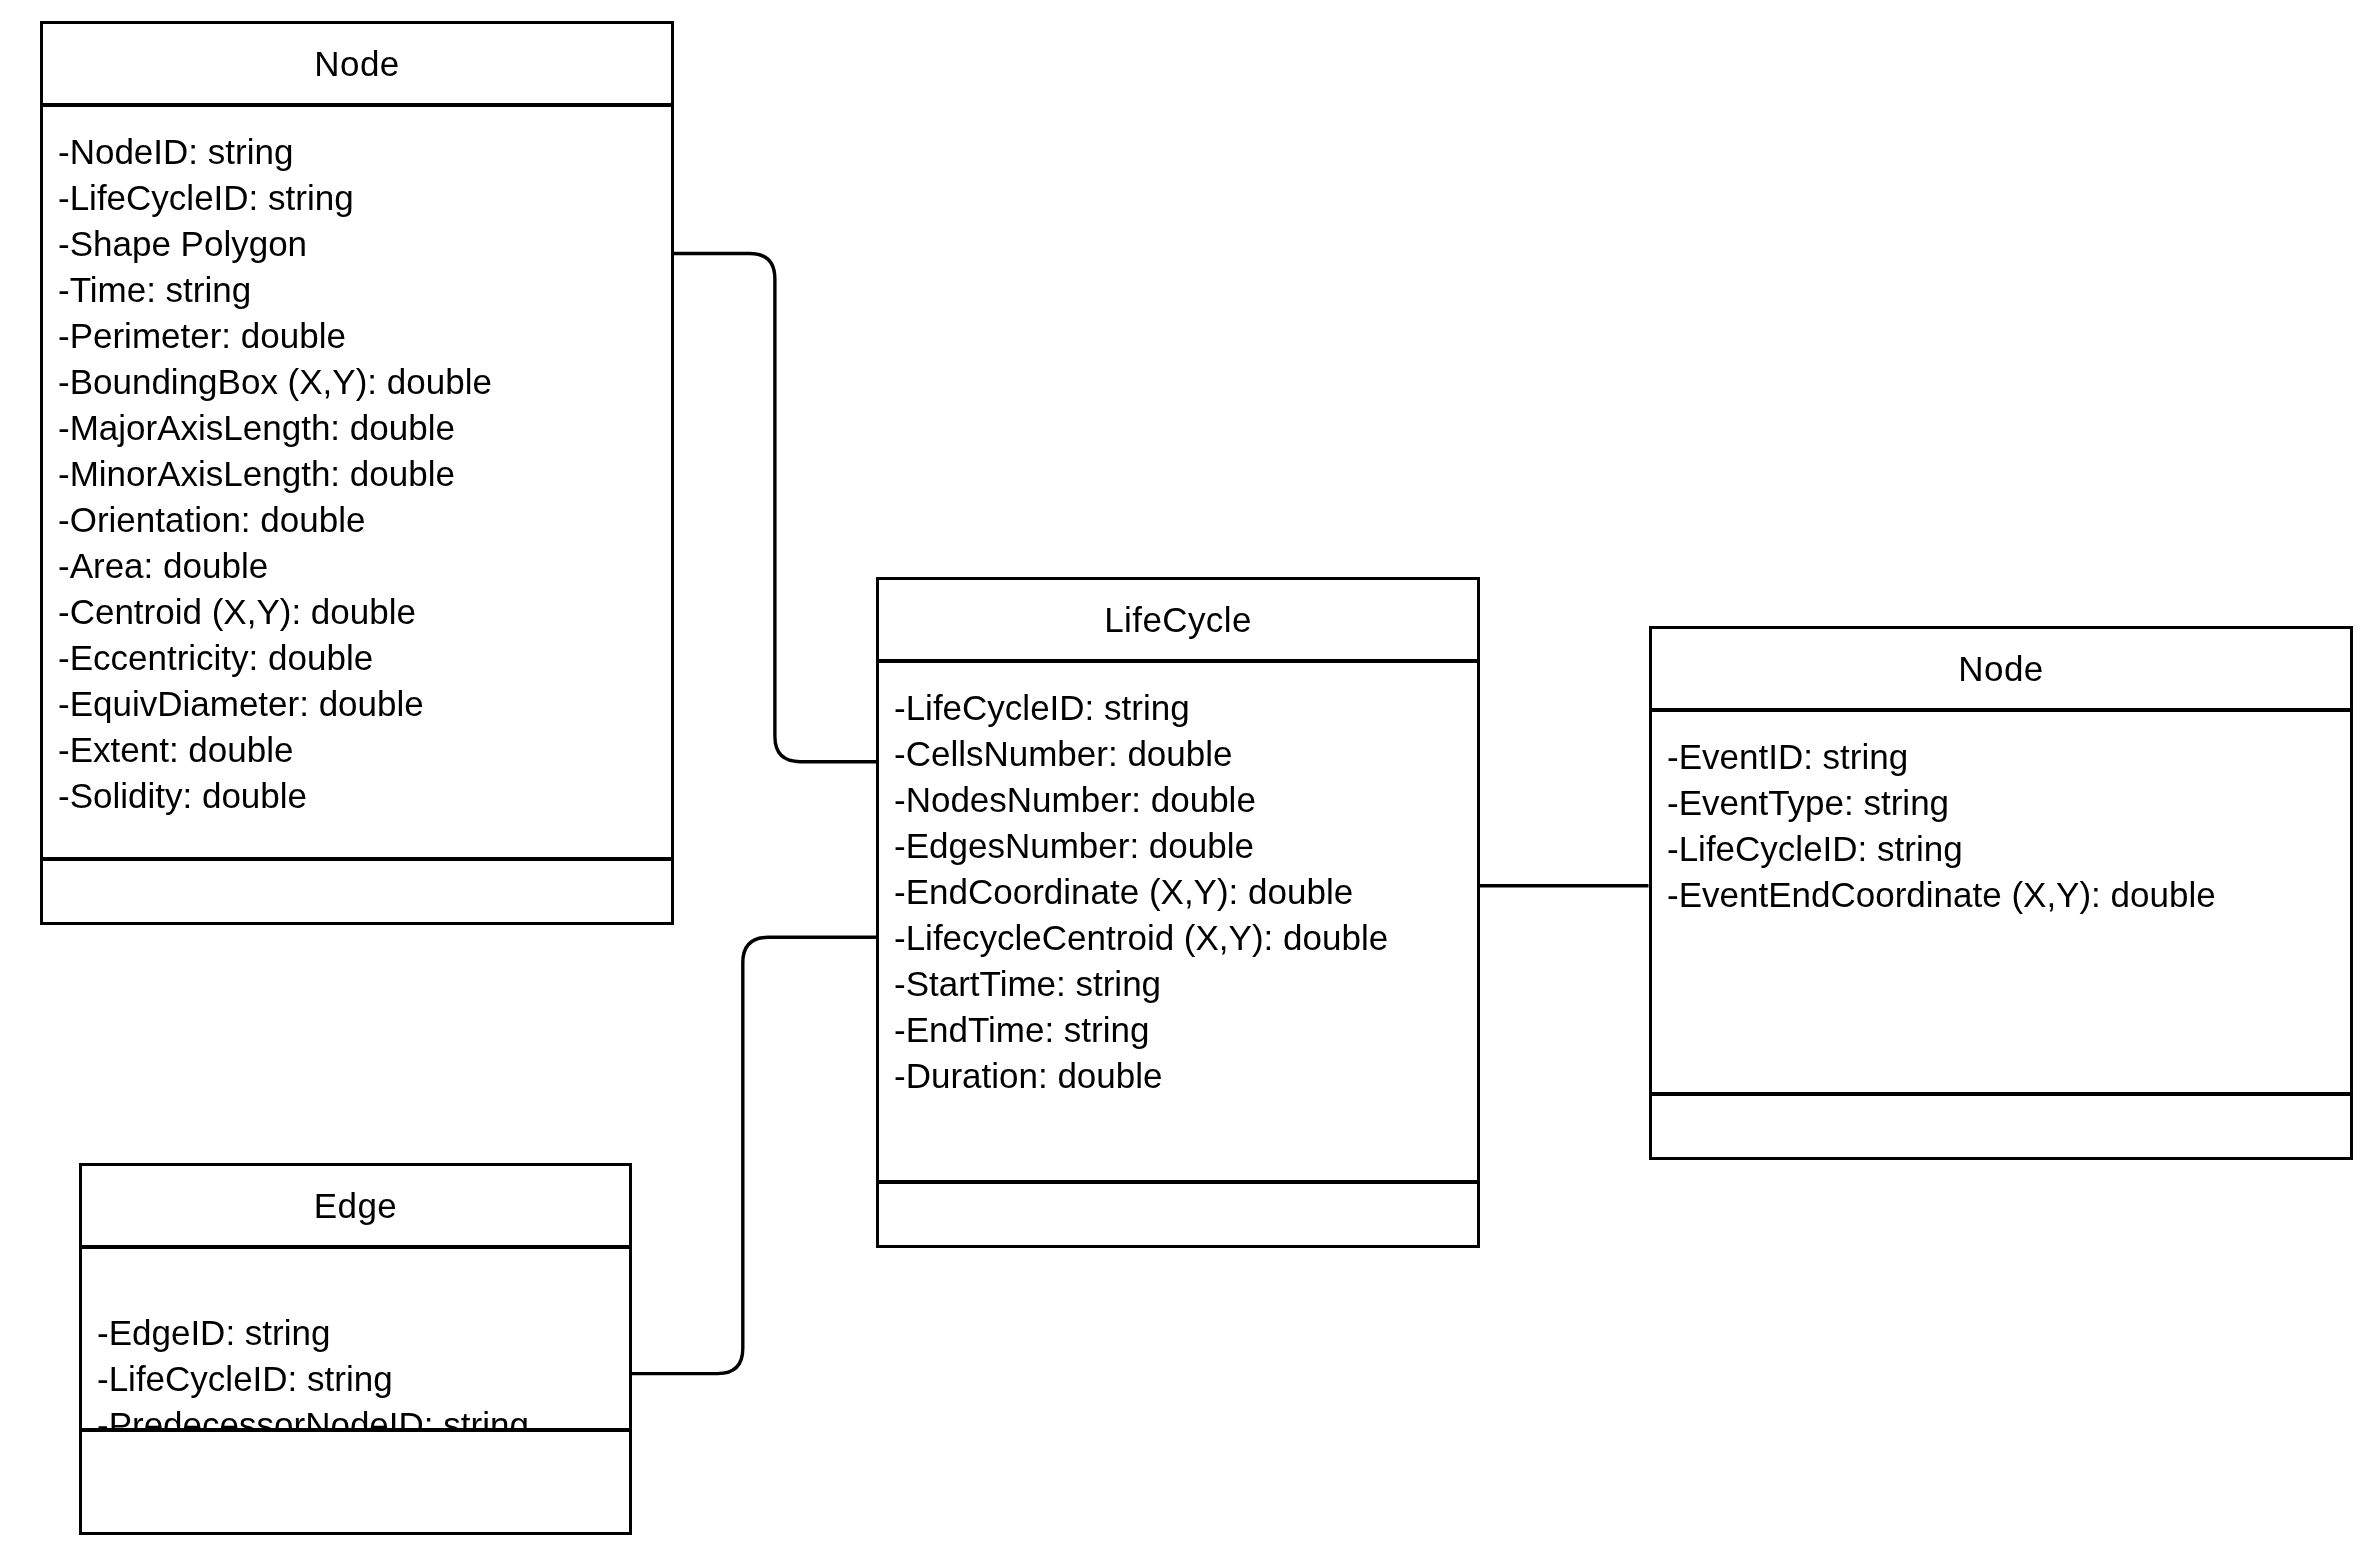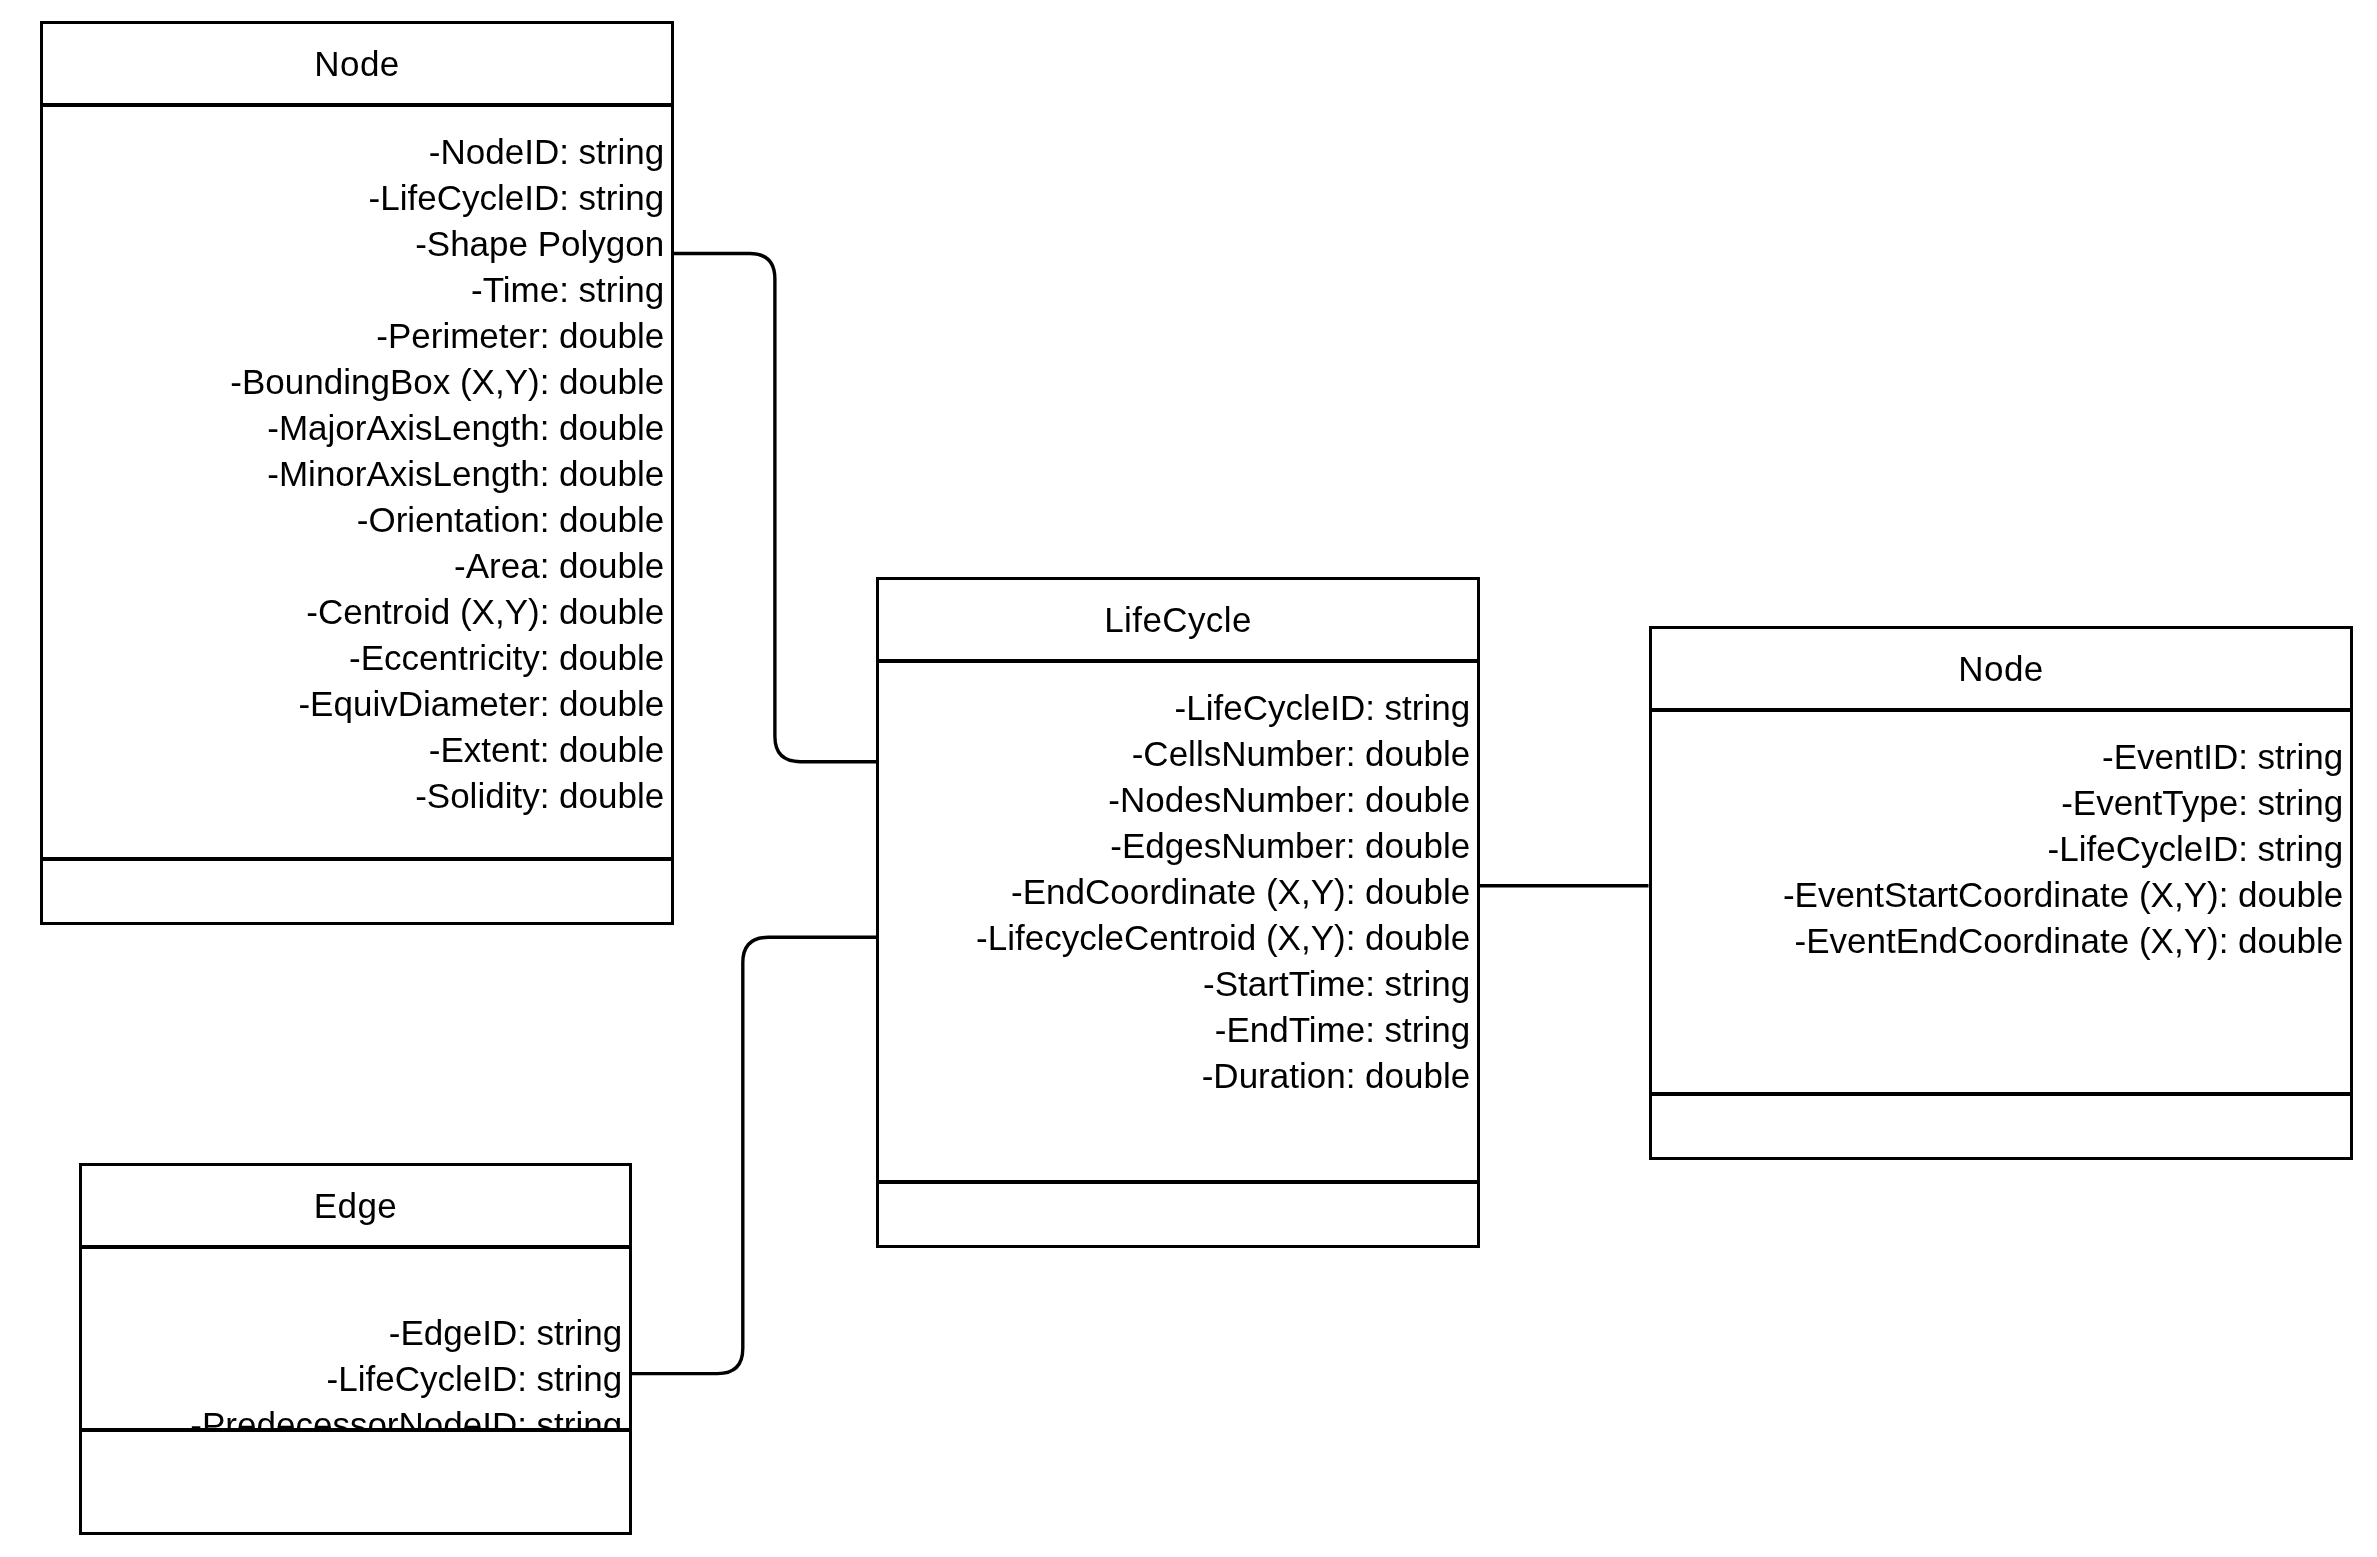--- a/index.html
+++ b/index.html
@@ -46,21 +46,20 @@
   .class-attrs {
     flex: 1 1 auto;
     border-bottom: 4.2px solid #000000;
     padding: 22px 6.8px 0 15px;
     font-size: 35px;
     line-height: 46px;
     overflow: hidden;
   }
   .attr-row {
     white-space: nowrap;
-    text-align: right;
   }
   .class-methods {
     height: 61px;
     flex: 0 0 61px;
   }
   
   #box-node      { left: 40px;   top: 21px;   width: 634px; height: 904px; }
   #box-lifecycle { left: 876px; top: 577px;  width: 604px; height: 671px;  }
   #box-event     { left: 1649px; top: 626px;  width: 704px; height: 534px;  }
   #box-edge      { left: 79px;   top: 1163px; width: 553px; height: 372px; gap: 39px;  }
@@ -113,21 +112,20 @@
       </div>
     <div class="class-methods"></div>
   </div>
 
   <div id="box-event" class="class-box">
     <div class="class-title">Node</div>
     <div class="class-attrs">
         <div class="attr-row">-EventID: string</div>
         <div class="attr-row">-EventType: string</div>
         <div class="attr-row">-LifeCycleID: string</div>
-        <div class="attr-row">-EventStartCoordinate (X,Y): double</div>
         <div class="attr-row">-EventEndCoordinate (X,Y): double</div>
       </div>
     <div class="class-methods"></div>
   </div>
 
   <div id="box-edge" class="class-box">
     <div class="class-title">Edge</div>
     <div class="class-attrs">
         <div class="attr-row">-EdgeID: string</div>
         <div class="attr-row">-LifeCycleID: string</div>

